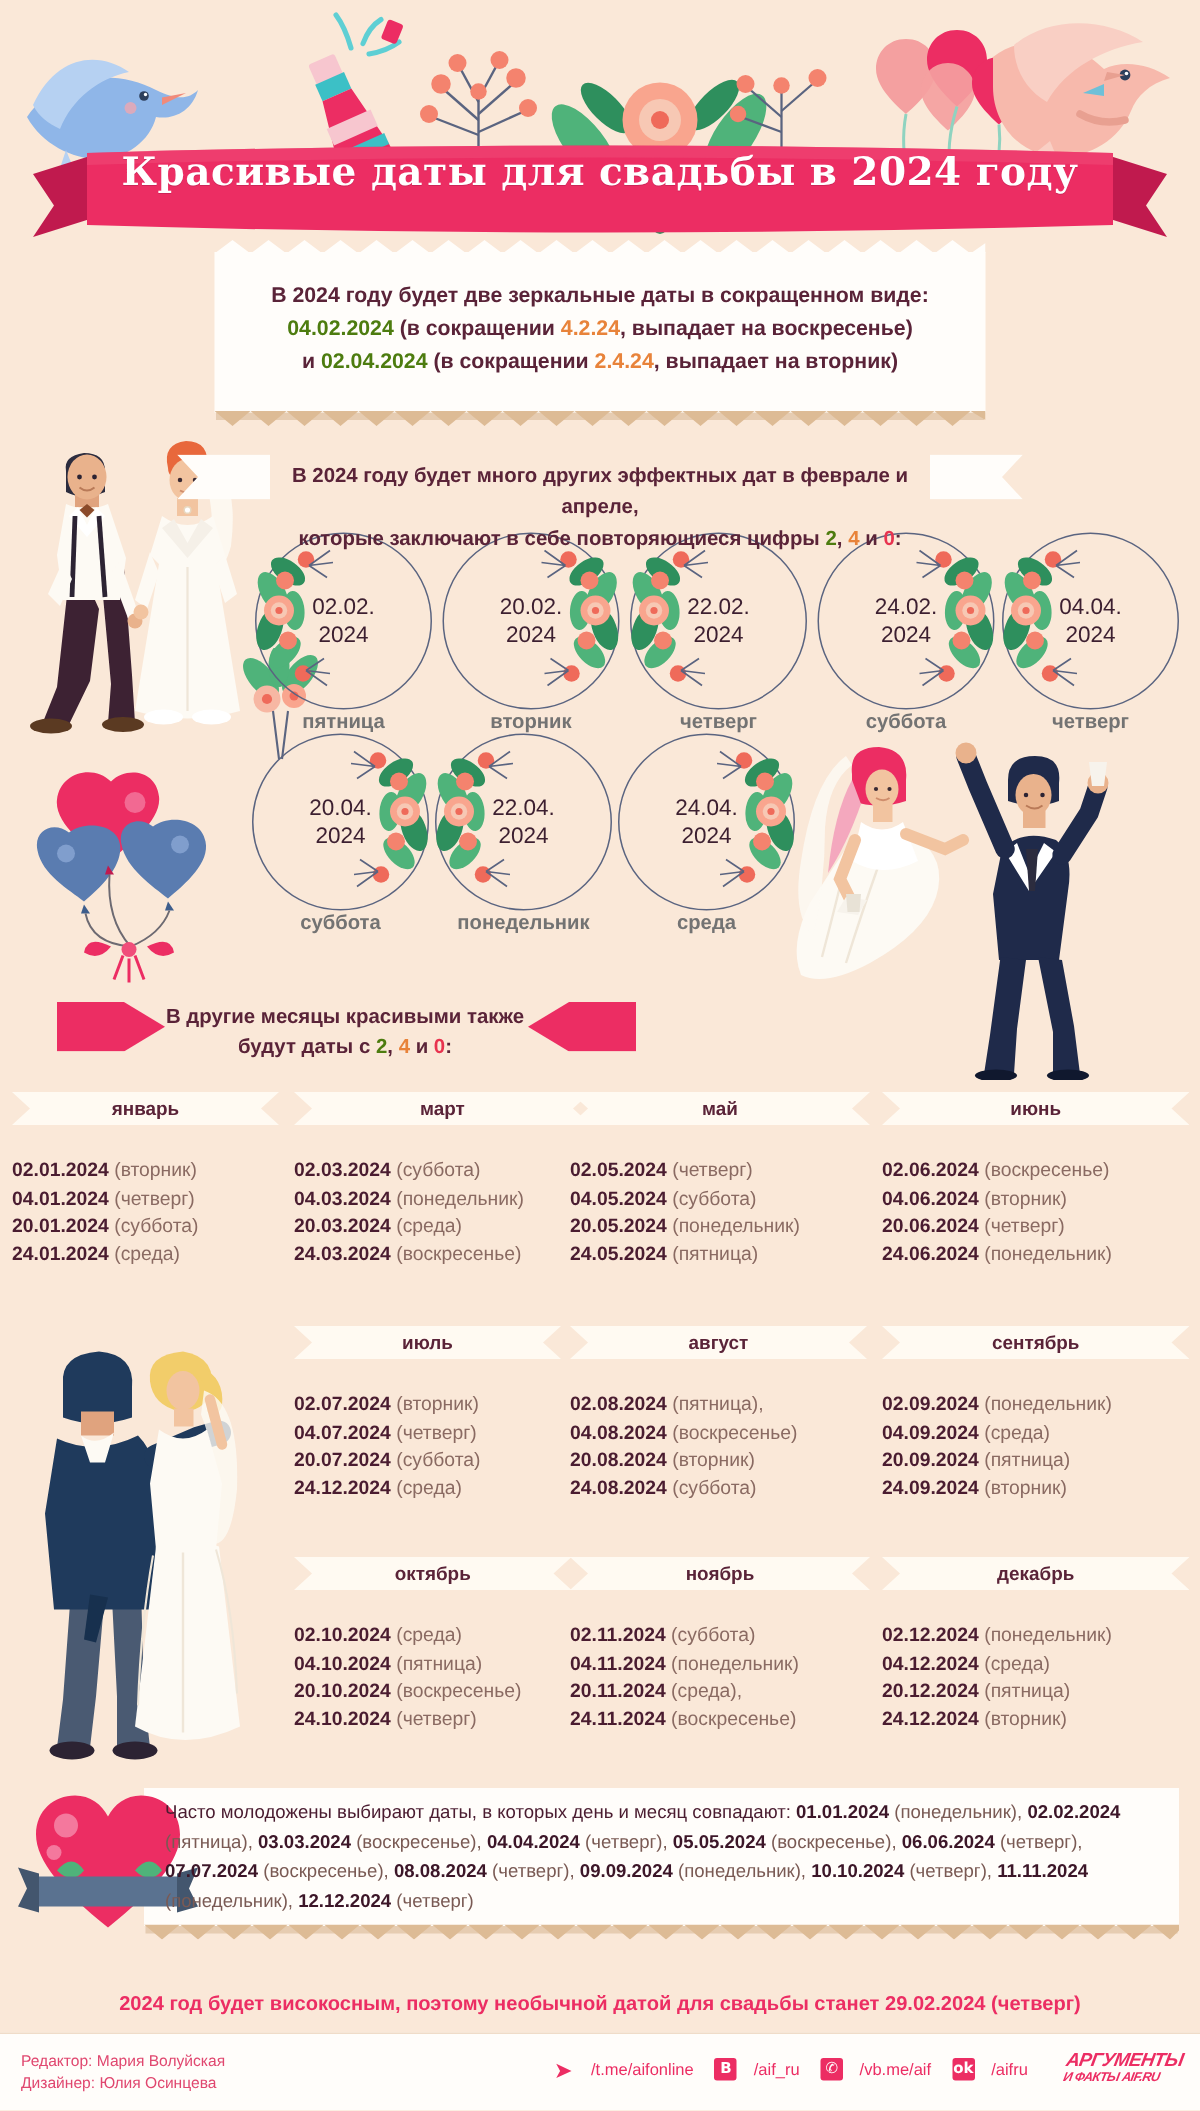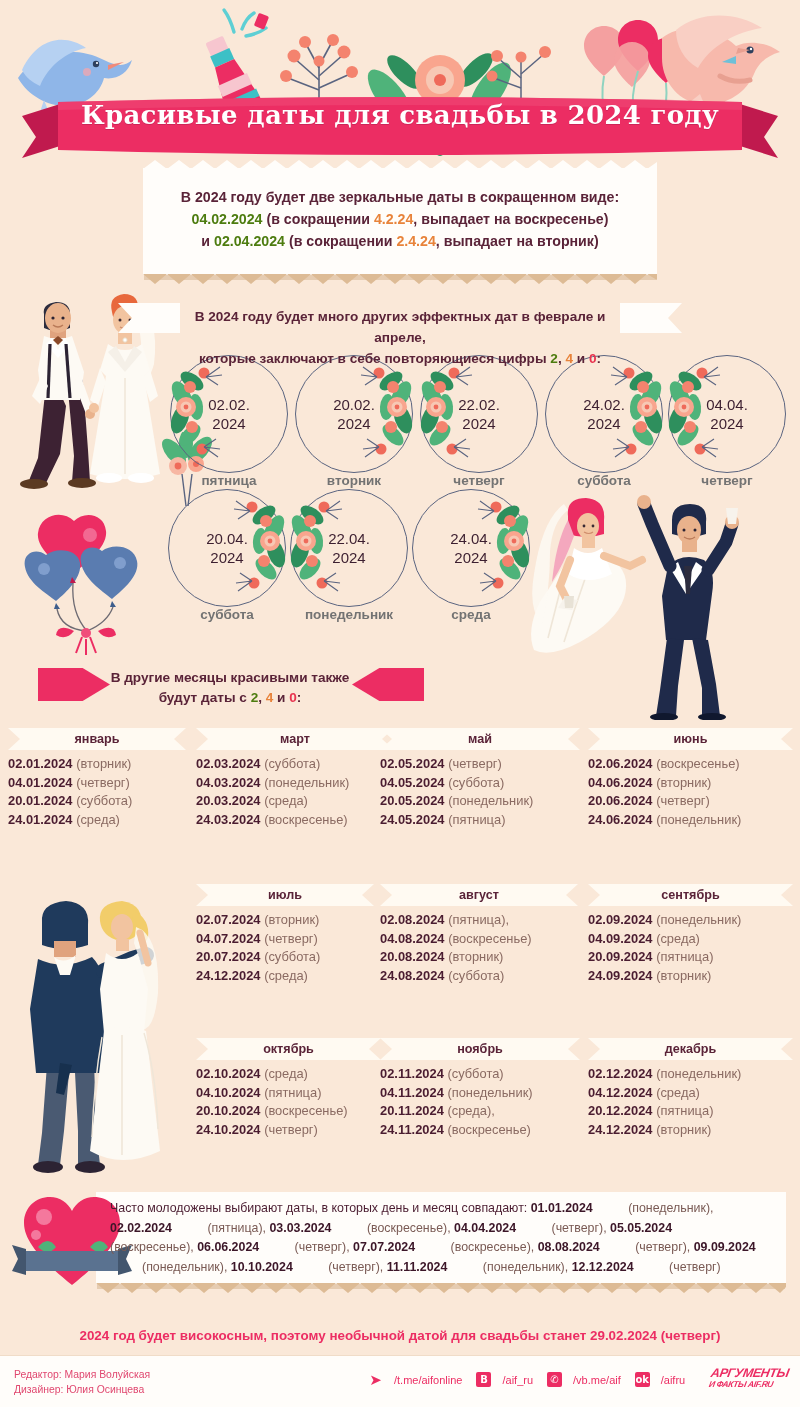--- a/index.html
+++ b/index.html
@@ -78,36 +78,36 @@
   .parrow-r { top: 668px; left: 352px; clip-path: polygon(38% 0, 100% 0, 100% 100%, 38% 100%, 0 50%); }
 
   
   .mblock { position: absolute; z-index: 5; }
   .mhdr {
     position: relative; height: 22px; background: #fffaf2;
     display: flex; align-items: center; justify-content: center;
     clip-path: polygon(0 0, 100% 0, calc(100% - 12px) 50%, 100% 100%, 0 100%, 12px 50%);
     font-size: 12.6px; font-weight: bold; color: #5a2338;
   }
-  .mlist { margin-top: 5px; }
+  .mlist { margin-top: 21px; }
   .mrow { font-size: 12.9px; line-height: 18.6px; white-space: nowrap; }
   .mrow .d { font-weight: bold; color: #4a1c30; }
   .mrow .w { color: #8a6a62; }
 
   
   .bot-card {
     top: 1192px; left: 96px; width: 690px; height: 92px; z-index: 5;
     box-shadow: 0 6px 0 -1px rgba(214,180,146,.55);
   }
   .bot-text {
     position: absolute; top: 1199px; left: 110px; width: 668px; z-index: 7;
     font-size: 12.4px; line-height: 19.6px; color: #4a1c30;
   }
   .bot-text b { font-weight: bold; color: #3c1628; }
-  .bot-text .w { color: #7a5a54; font-weight: normal; padding-left: 32px; }
+  .bot-text .w { color: #7a5a54; font-weight: normal; }
 
   
   .leap {
     position: absolute; top: 1328px; left: 0; width: 800px; text-align: center; z-index: 7;
     font-size: 13.4px; font-weight: bold; color: #ec2d63;
   }
 
   
   .footer {
     position: absolute; bottom: 0; left: 0; width: 800px; height: 52px;

